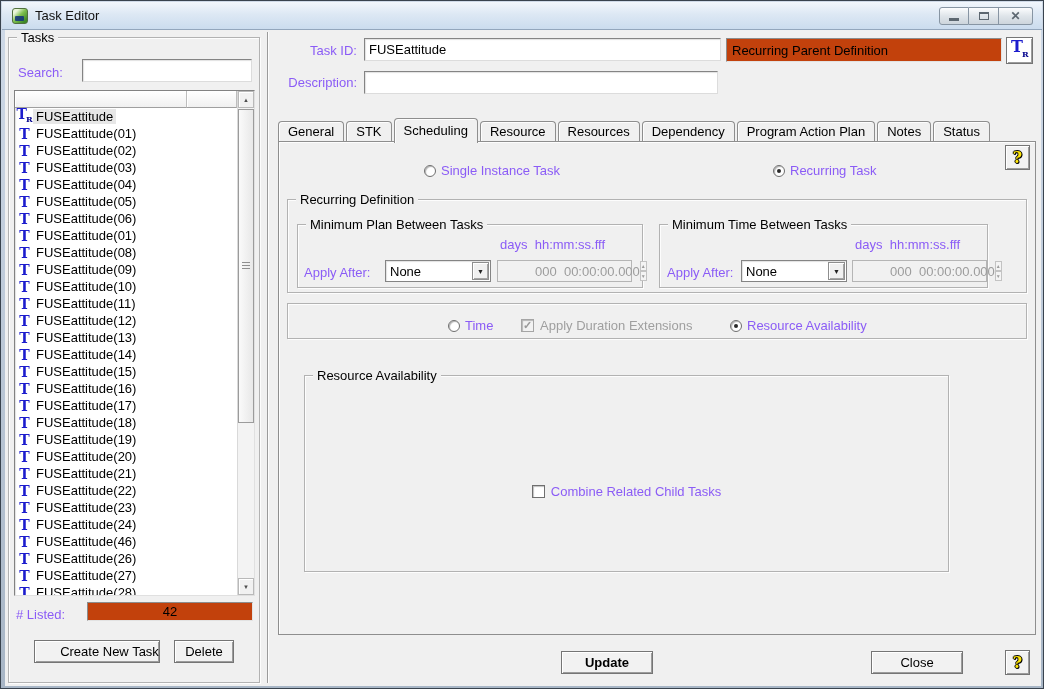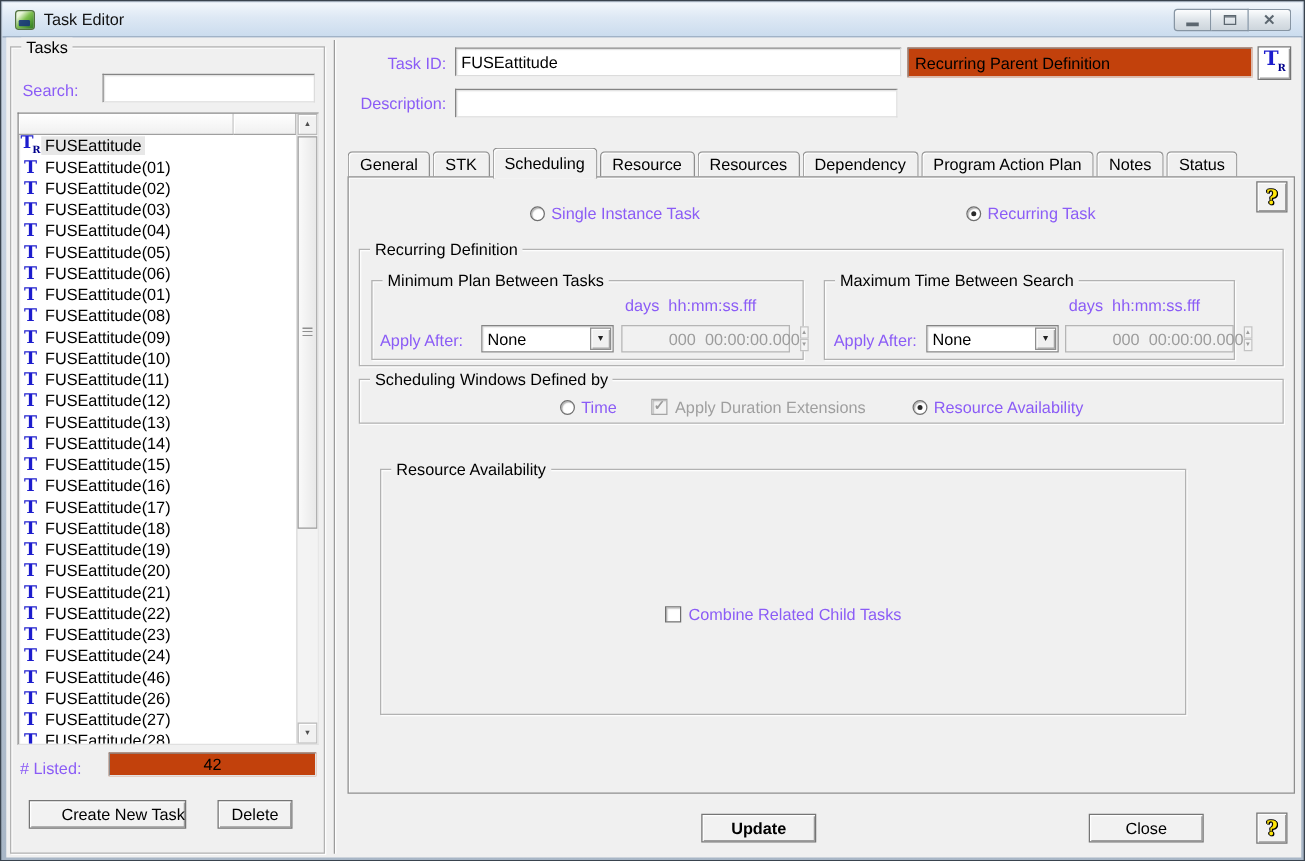--- a/index.html
+++ b/index.html
@@ -276,21 +276,21 @@
               <span>▼</span>
             </div>
         </div>
       </div>
 
       <span class="lbl" style="left:7px; top:569px;"># Listed:</span>
       <div class="ro-field" style="left:78px; top:564px; width:166px; height:19px; justify-content:center;">
         <span>42</span>
       </div>
 
-      <div class="btn" style="left:14px; top:602px; width:126px; height:23px;padding-left:25px;">
+      <div class="btn" style="left:25px; top:602px; width:126px; height:23px;padding-left:25px;">
         <span>Create New Task</span>
       </div>
       <div class="btn" style="left:165px; top:602px; width:60px; height:23px;">
         <span>Delete</span>
       </div>
     </div>
 
     <div class="divider"></div>
 
     <span class="lbl" style="left:276px; top:13px; width:76px; text-align:right;">Task ID:</span>
@@ -347,21 +347,21 @@
                   <span>▲</span>
                 </span>
                 <span class="spin-b">
                   <span>▼</span>
                 </span>
               </span>
           </div>
         </div>
 
         <div class="gb" style="left:371px; top:24px; width:329px; height:64px;">
-          <span class="gb-title">Maximum Time Between Search</span>
+          <span class="gb-title">Minimum Time Between Tasks</span>
           <span class="lbl" style="left:195px; top:12px; white-space:pre;">days  hh:mm:ss.fff</span>
           <span class="lbl" style="left:7px; top:40px;">Apply After:</span>
           <div class="combo" style="left:81px; top:35px; width:106px;">
             <span class="combo-value">None</span>
             <span class="combo-arrow">
                 <span>▼</span>
               </span>
           </div>
           <div class="spinner" style="left:192px; top:35px; width:135px;">
             <span class="val">000  00:00:00.000</span>
@@ -371,21 +371,20 @@
                 </span>
                 <span class="spin-b">
                   <span>▼</span>
                 </span>
               </span>
           </div>
         </div>
       </div>
 
       <div class="gb" style="left:8px; top:161px; width:740px; height:36px;">
-        <span class="gb-title">Scheduling Windows Defined by</span>
         <span class="radio" style="left:160px; top:16px;"></span>
         <span class="lbl" style="left:177px; top:14px;">Time</span>
         <span class="cb checked disabled" style="left:233px; top:15px;"></span>
         <span class="lbl dim" style="left:252px; top:14px;">Apply Duration Extensions</span>
         <span class="radio checked" style="left:442px; top:16px;"></span>
         <span class="lbl" style="left:459px; top:14px;">Resource Availability</span>
       </div>
 
       <div class="gb" style="left:25px; top:233px; width:645px; height:197px;">
         <span class="gb-title">Resource Availability</span>

